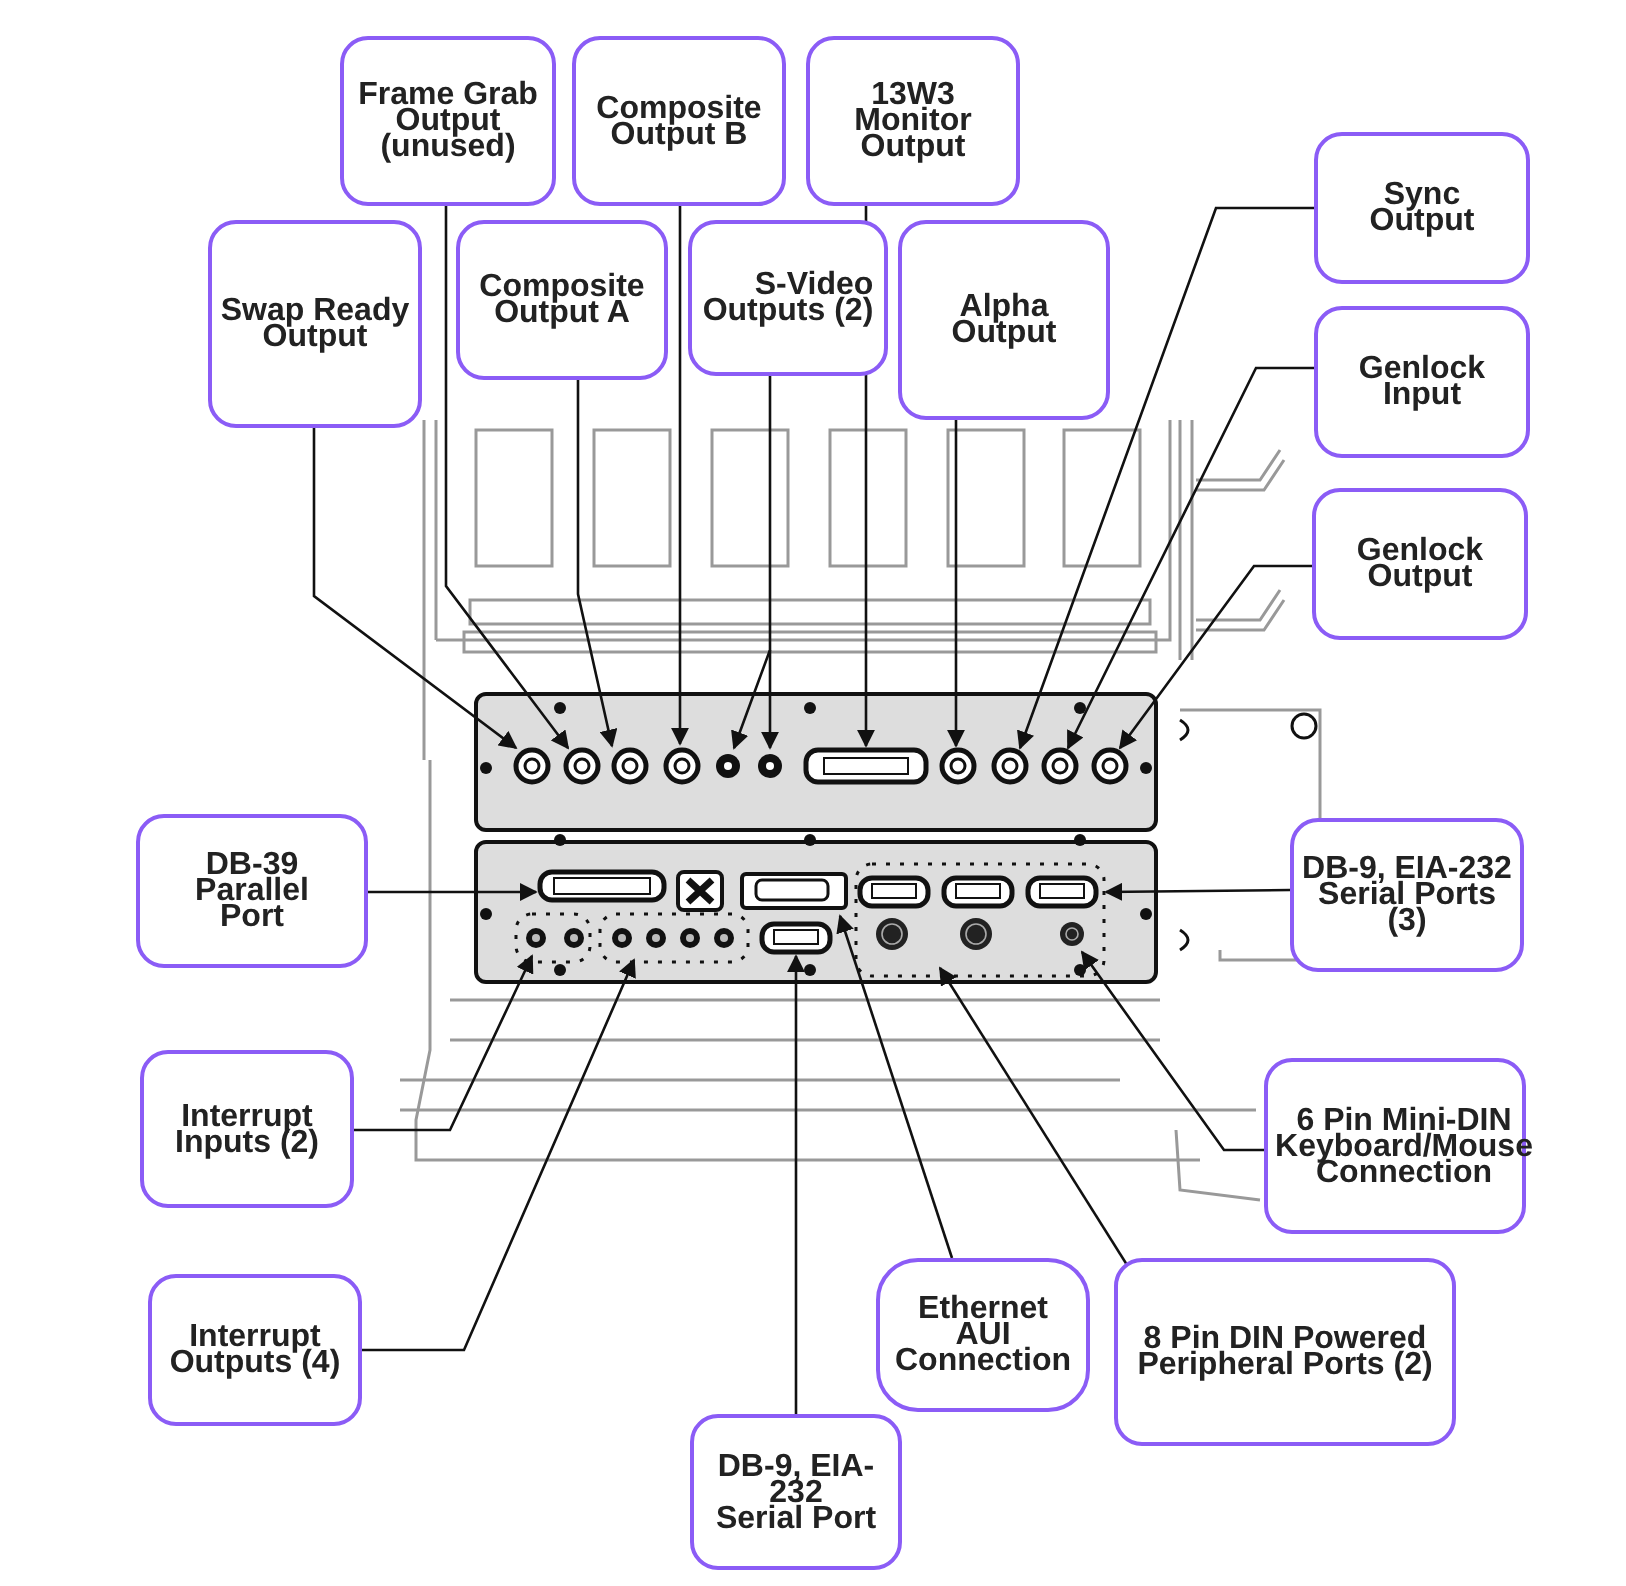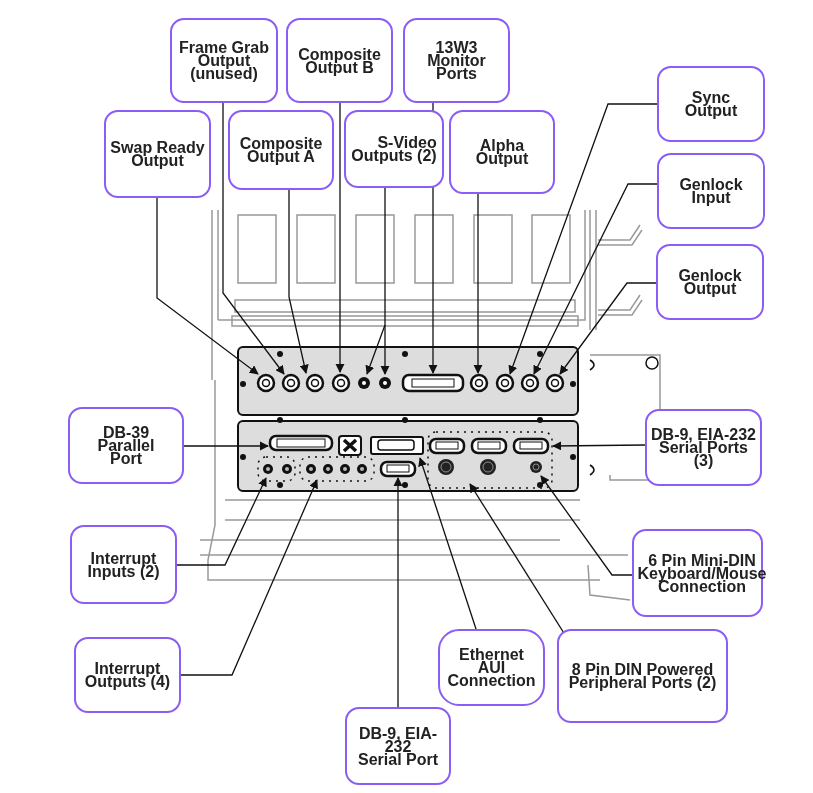--- a/index.html
+++ b/index.html
@@ -209,28 +209,28 @@
     </g>
 </svg>
 
 <div id="callouts">
     <div class="callout" style="left: 170px; top: 18px; width: 108px; height: 85px;">Frame Grab
 Output
 (unused)</div>
     <div class="callout" style="left: 286px; top: 18px; width: 107px; height: 85px;">Composite
 Output B</div>
     <div class="callout" style="left: 403px; top: 18px; width: 107px; height: 85px;">13W3 Monitor
-Ports</div>
-    <div class="callout" style="left: 104px; top: 110px; width: 107px; height: 88px;">Swap Ready
+Output</div>
+    <div class="callout" style="left: 104px; top: 110px; width: 107px; height: 104px;">Swap Ready
 Output</div>
     <div class="callout" style="left: 228px; top: 110px; width: 106px; height: 80px;">Composite
 Output A</div>
     <div class="callout" style="left: 344px; top: 110px; width: 100px; height: 78px; text-align: right;">S-Video
 Outputs (2)</div>
-    <div class="callout" style="left: 449px; top: 110px; width: 106px; height: 84px;">Alpha
+    <div class="callout" style="left: 449px; top: 110px; width: 106px; height: 100px;">Alpha
 Output</div>
     <div class="callout" style="left: 657px; top: 66px; width: 108px; height: 76px; text-align: center;">Sync
 Output</div>
     <div class="callout" style="left: 657px; top: 153px; width: 108px; height: 76px;">Genlock
 Input</div>
     <div class="callout" style="left: 656px; top: 244px; width: 108px; height: 76px;">Genlock
 Output</div>
     <div class="callout" style="left: 68px; top: 407px; width: 116px; height: 77px;">DB-39 Parallel
 Port</div>
     <div class="callout" style="left: 645px; top: 409px; width: 117px; height: 77px;">DB-9, EIA-232

